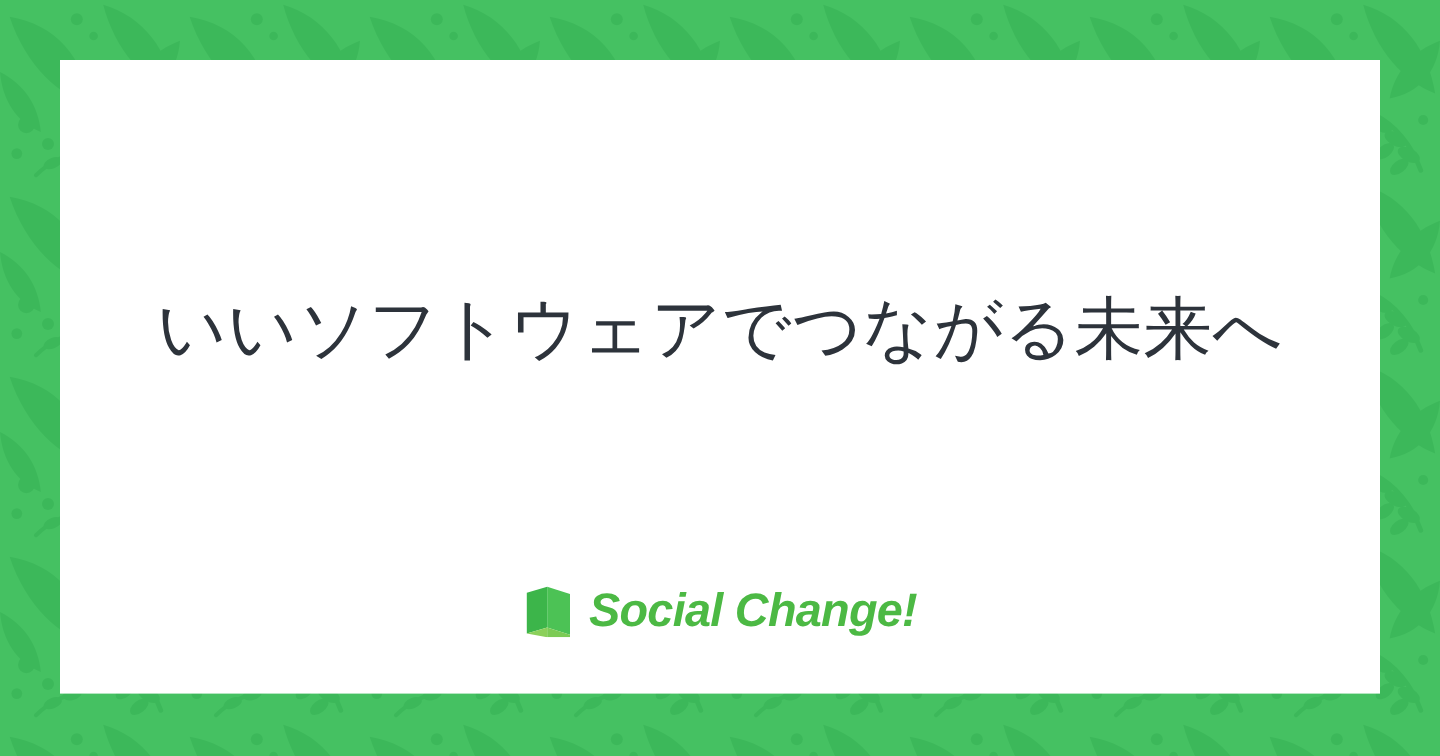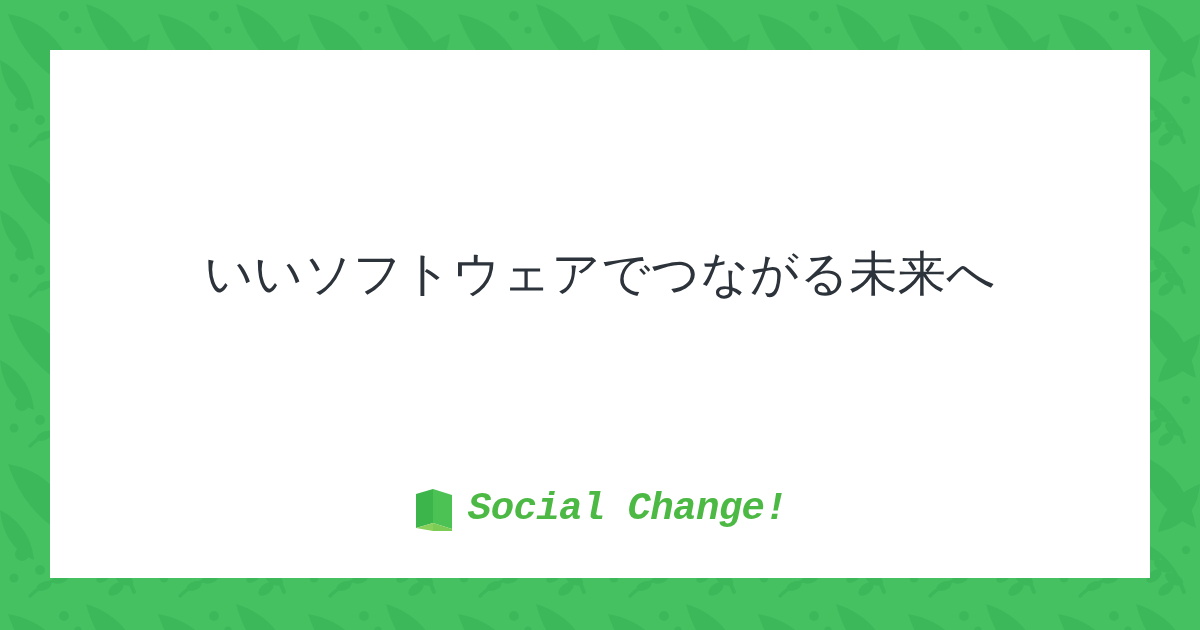--- a/index.html
+++ b/index.html
@@ -52,21 +52,21 @@
     position: absolute;
     top: 182px;
     left: 0;
     text-align: center;
   }
 
   .title-line {
     display: block;
     color: #2d333b;
     font-family: "Liberation Sans", "DejaVu Sans", sans-serif;
-    font-size: 48px;
+    font-size: 57px;
     font-weight: 400;
     line-height: 84px;
     letter-spacing: 0.5px;
     white-space: nowrap;
   }
 
   
   .logo-lockup {
     position: absolute;
     top: 437px;
@@ -80,21 +80,21 @@
 
   .logo-mark {
     width: 42px;
     height: 44px;
     display: block;
     flex: 0 0 auto;
   }
 
   .logo-wordmark {
     color: #4cb944;
-    font-family: Liberation Mono, monospace;
+    font-family: Liberation Sans, sans-serif;
     font-size: 39px;
     font-weight: 700;
     font-style: italic;
     letter-spacing: -0.6px;
     line-height: 1;
     white-space: nowrap;
   }
 </style>
 </head>
 <body>

